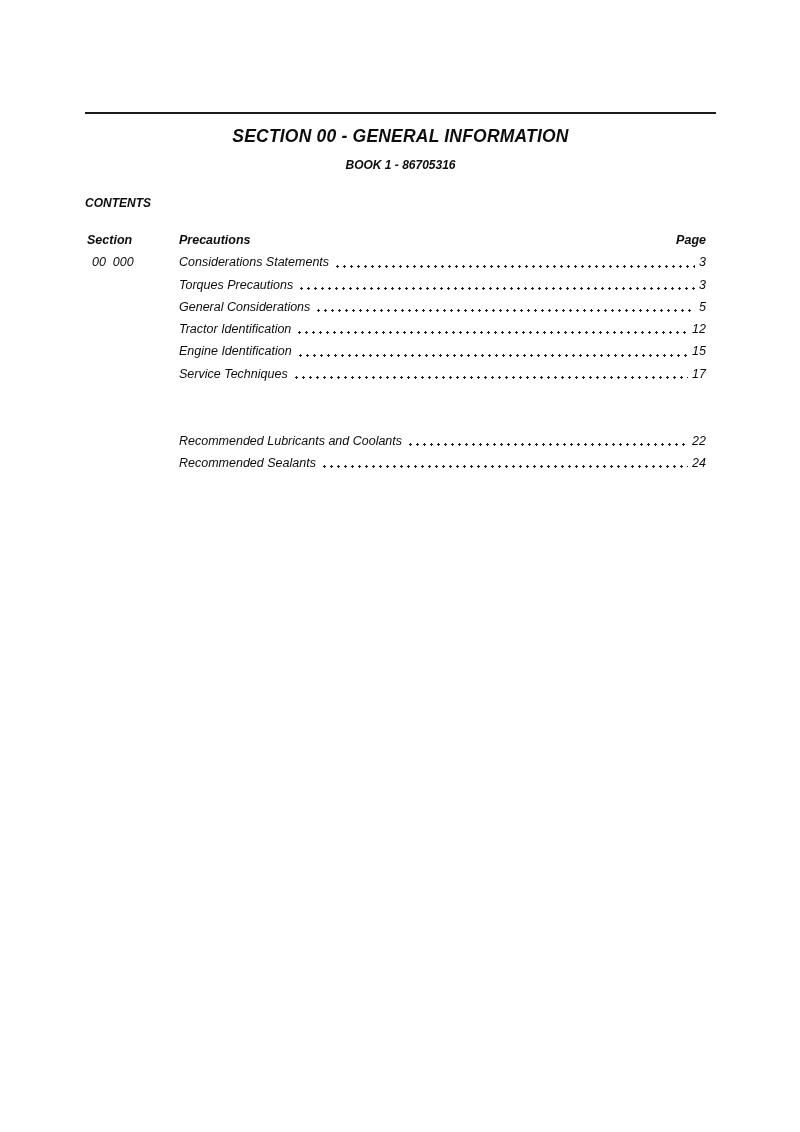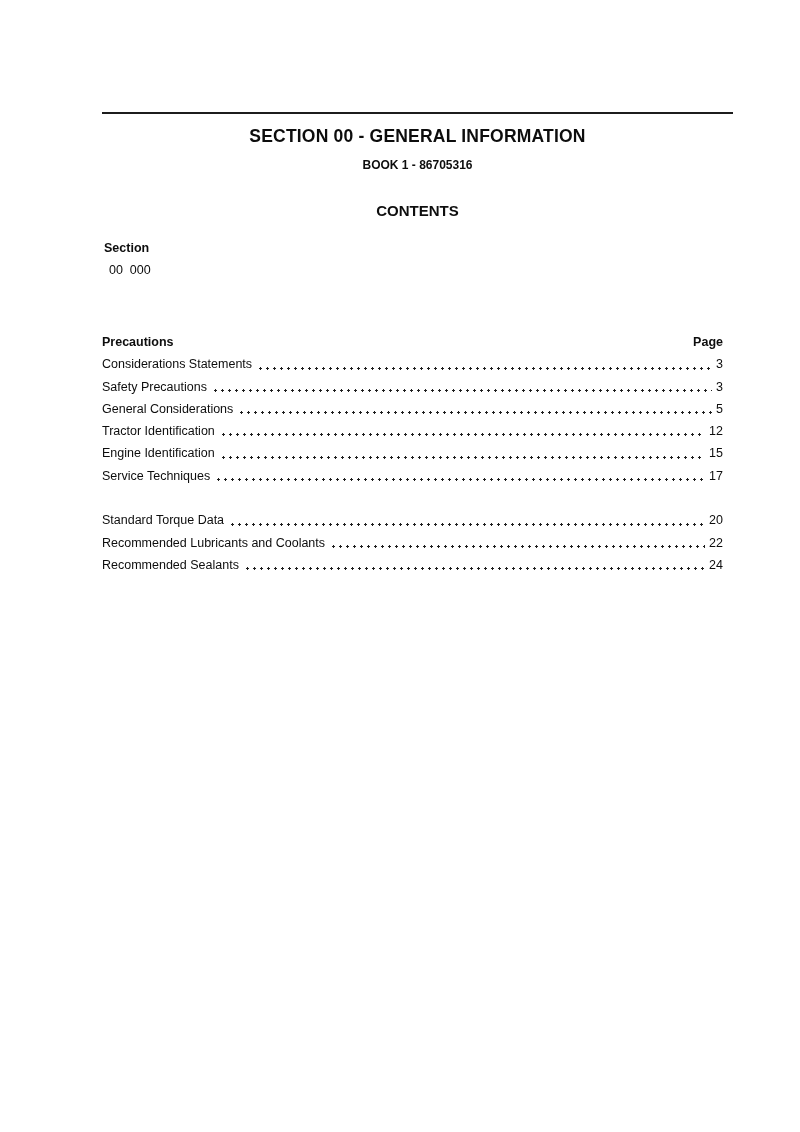--- a/index.html
+++ b/index.html
@@ -11,23 +11,24 @@
     position: relative;
     width: 800px;
     height: 1132px;
     background: #ffffff;
     font-family: "Liberation Sans", sans-serif;
     color: #0d0d0d;
     overflow: hidden;
   }
   .content {
     position: absolute;
-    left: 102px;
+    left: 85px;
     top: 0;
     width: 631px;
+    font-style: italic;
   }
   .header-rule {
     margin-top: 112px;
     border: 0;
     border-top: 2px solid #1c1c1c;
   }
   .doc-title {
     margin: 12px 0 0 0;
     text-align: center;
     font-size: 17.5px;
@@ -36,36 +37,34 @@
     line-height: 20px;
   }
   .book-subtitle {
     margin-top: 12px;
     text-align: center;
     font-size: 12px;
     font-weight: 700;
     line-height: 14px;
   }
   .contents-heading {
-    margin-top: 32px;
-    text-align: center;
-    font-size: 15px;
+    margin-top: 24px;
+    font-size: 12px;
     font-weight: 700;
     line-height: 14px;
   }
   .toc {
     margin-top: 19px;
     font-size: 12.5px;
   }
   .toc-row {
     display: flex;
     height: 22.3px;
     line-height: 22.3px;
     white-space: nowrap;
-    flex-direction: column;
   }
   .col-section {
     flex: 0 0 94px;
     width: 94px;
     padding-left: 2px;
     box-sizing: border-box;
     white-space: pre;
   }
   .cell-section {
     padding-left: 7px;
@@ -123,21 +122,21 @@
     <span class="desc-flex">
       <span class="desc-text">Considerations Statements</span>
       <span class="leader"></span>
       <span class="page-num">3</span>
     </span>
   </div>
 
   <div class="toc-row">
     <span class="col-section cell-section"></span>
     <span class="desc-flex">
-      <span class="desc-text">Safety Precautions</span>
+      <span class="desc-text">Torques Precautions</span>
       <span class="leader"></span>
       <span class="page-num">3</span>
     </span>
   </div>
 
   <div class="toc-row">
     <span class="col-section cell-section"></span>
     <span class="desc-flex">
       <span class="desc-text">General Considerations</span>
       <span class="leader"></span>
@@ -171,25 +170,20 @@
       <span class="page-num">17</span>
     </span>
   </div>
 
   <div class="toc-row">
     <span class="col-section cell-section"></span>
   </div>
 
   <div class="toc-row">
     <span class="col-section cell-section"></span>
-    <span class="desc-flex">
-      <span class="desc-text">Standard Torque Data</span>
-      <span class="leader"></span>
-      <span class="page-num">20</span>
-    </span>
   </div>
 
   <div class="toc-row">
     <span class="col-section cell-section"></span>
     <span class="desc-flex">
       <span class="desc-text">Recommended Lubricants and Coolants</span>
       <span class="leader"></span>
       <span class="page-num">22</span>
     </span>
   </div>

